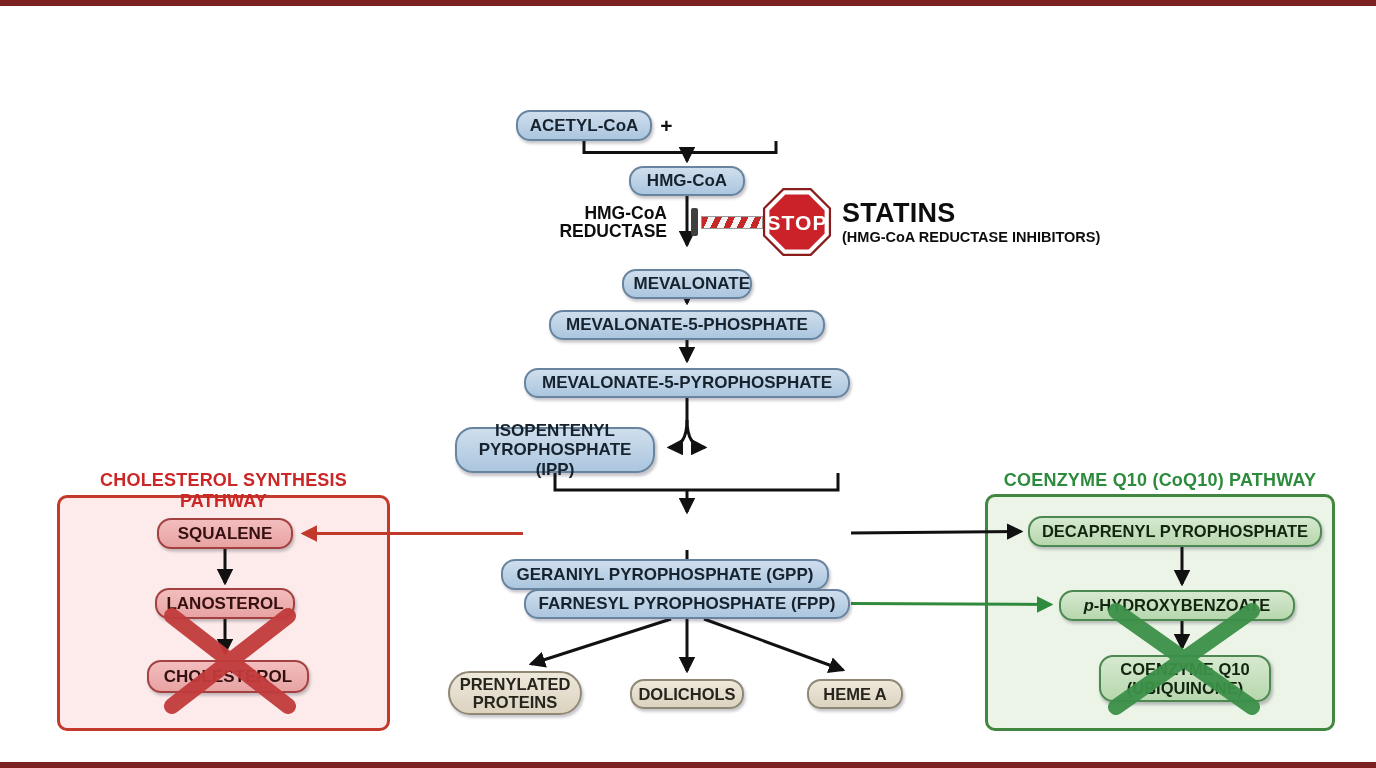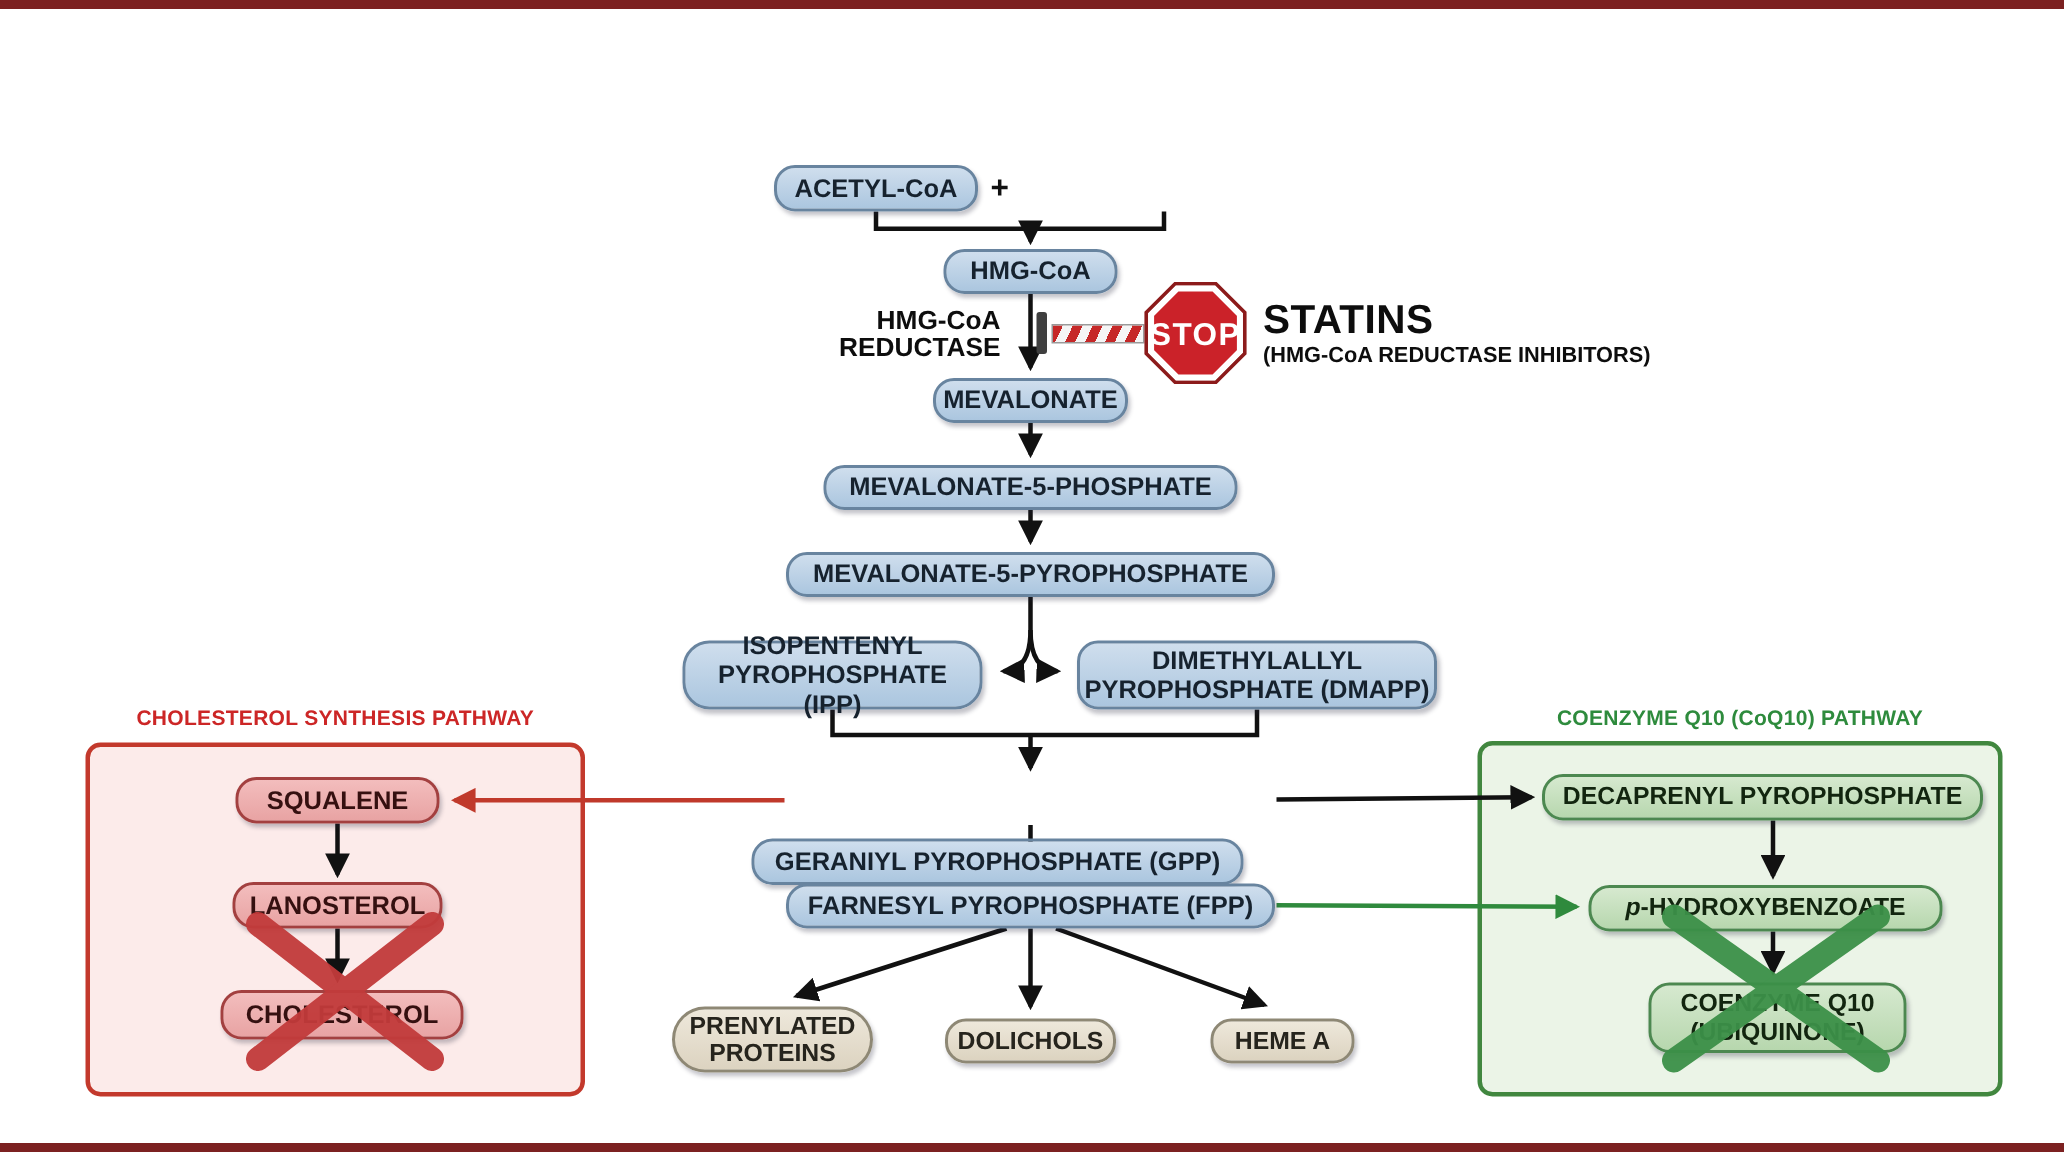--- a/index.html
+++ b/index.html
@@ -8,21 +8,21 @@
   .canvas { position:relative; width:1376px; height:768px; background:#ffffff; overflow:hidden; }
   .strip { position:absolute; left:0; width:1376px; height:6px; background:#7c2121; z-index:5; }
   .title { position:absolute; top:10px; left:0; width:1376px; text-align:center;
            font-size:56px; font-weight:800; letter-spacing:1px; color:#0a0a0a; }
   .layer { position:absolute; top:0; left:0; pointer-events:none; }
   .arrows { z-index:1; }
   .overlay { z-index:4; }
   .panel { position:absolute; z-index:0; border-radius:10px; }
   .red-panel { background:#fcebea; border:3px solid #c3392c; }
   .green-panel { background:#ebf4e7; border:3px solid #41873f; }
-  .panel-label { position:absolute; z-index:1; font-weight:800; font-size:14px; text-align:center; letter-spacing:.2px; }
+  .panel-label { position:absolute; z-index:1; font-weight:800; font-size:18px; text-align:center; letter-spacing:.2px; }
   .red-label { color:#cc2626; }
   .green-label { color:#2e8b3d; }
   .box { position:absolute; z-index:2; display:flex; align-items:center; justify-content:center;
          text-align:center; font-weight:700; border-radius:14px; line-height:1.12;
          box-shadow:1.5px 2.5px 3px rgba(40,40,60,.28); }
   .blue  { background:linear-gradient(180deg,#cfdeed,#abc6df); border:2px solid #68849f; color:#16222e; font-size:17px; }
   .pink  { background:linear-gradient(180deg,#f3bdbd,#e8a3a3); border:2px solid #a34040; color:#351010; font-size:17px; }
   .greenb{ background:linear-gradient(180deg,#d6e9cf,#b7d7ae); border:2px solid #4c8850; color:#12250f; font-size:16.5px; }
   .beige { background:linear-gradient(180deg,#eee8db,#dcd3c0); border:2px solid #8e8875; color:#26241d; font-size:16.5px; }
   .ln { display:block; }
@@ -97,40 +97,34 @@
 
   <div class="enzyme" style="left:535px;top:204px;width:132px;">
     <span class="ln">HMG-CoA</span>
     <span class="ln">REDUCTASE</span>
   </div>
   <div class="tbar" style="left:691px;top:208px;width:7px;height:28px;"></div>
   <div class="inhib" style="left:701px;top:216px;width:62px;height:13px;"></div>
   <div class="statins" style="left:842px;top:198px;">STATINS</div>
   <div class="statins-sub" style="left:842px;top:229px;">(HMG-CoA REDUCTASE INHIBITORS)</div>
 
-  <div class="box blue" style="left:622px;top:252px;width:130px;height:30px;">
+  <div class="box blue" style="left:622px;top:269px;width:130px;height:30px;justify-content:flex-end;">
     <span>MEVALONATE</span>
   </div>
   <div class="box blue" style="left:549px;top:310px;width:276px;height:30px;">
     <span>MEVALONATE-5-PHOSPHATE</span>
   </div>
   <div class="box blue" style="left:524px;top:368px;width:326px;height:30px;">
     <span>MEVALONATE-5-PYROPHOSPHATE</span>
   </div>
 
   <div class="box blue" style="left:455px;top:427px;width:200px;height:46px;border-radius:18px;">
     <div>
       <span class="ln">ISOPENTENYL</span>
       <span class="ln">PYROPHOSPHATE (IPP)</span>
-    </div>
-  </div>
-  <div class="box blue" style="left:718px;top:427px;width:240px;height:46px;">
-    <div>
-      <span class="ln">DIMETHYLALLYL</span>
-      <span class="ln">PYROPHOSPHATE (DMAPP)</span>
     </div>
   </div>
 
   <div class="box blue" style="left:501px;top:519px;width:328px;height:31px;margin-top:40px;">
     <span>GERANIYL PYROPHOSPHATE (GPP)</span>
   </div>
   <div class="box blue" style="left:524px;top:589px;width:326px;height:30px;">
     <span>FARNESYL PYROPHOSPHATE (FPP)</span>
   </div>
 

